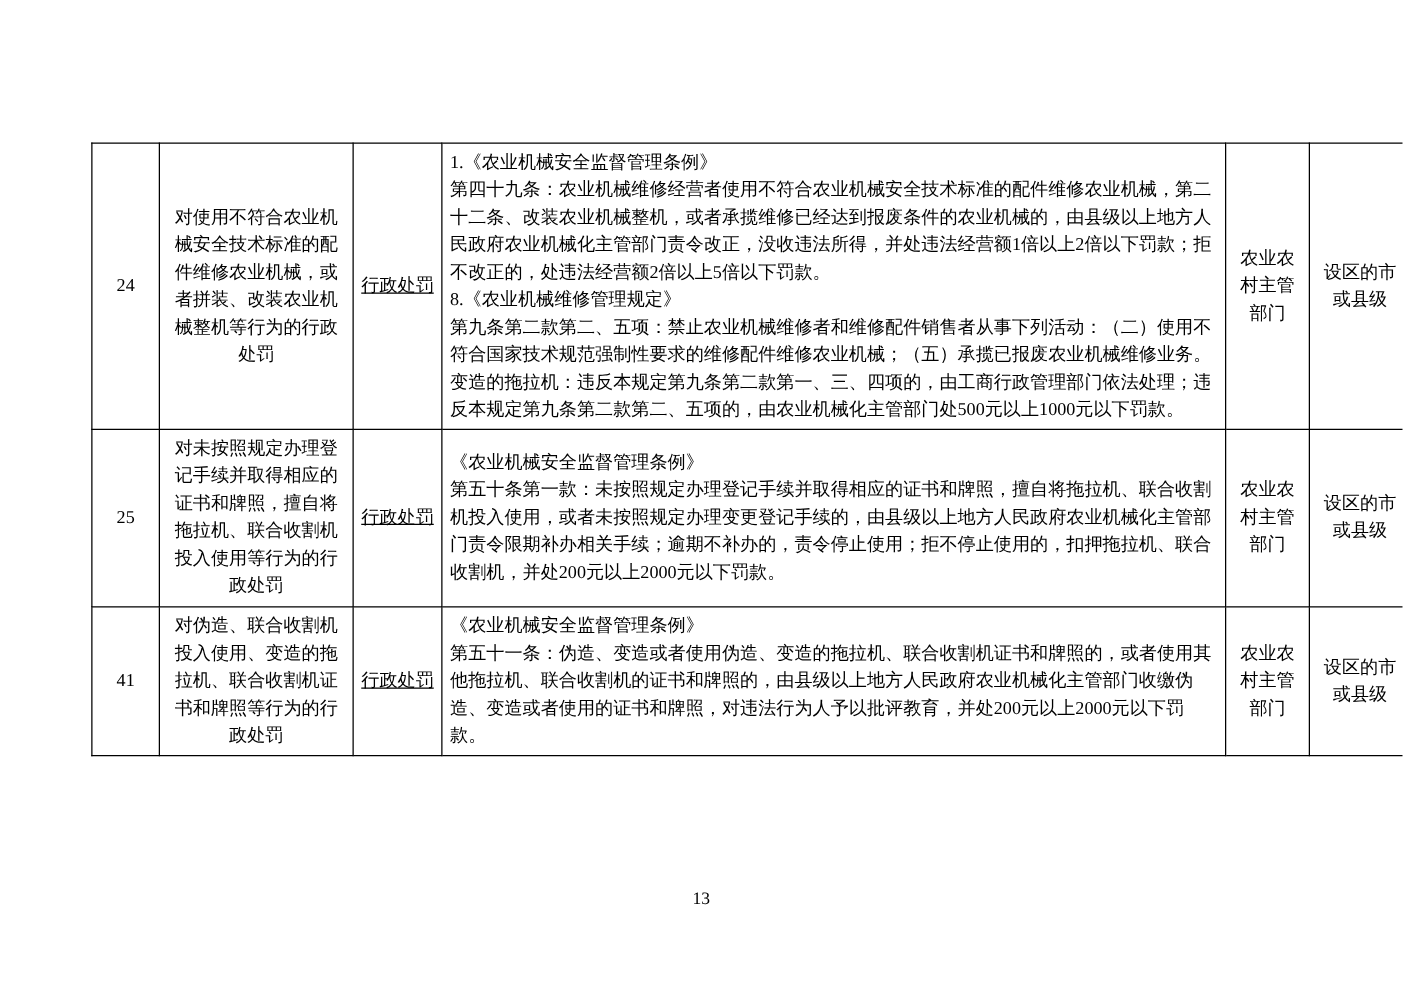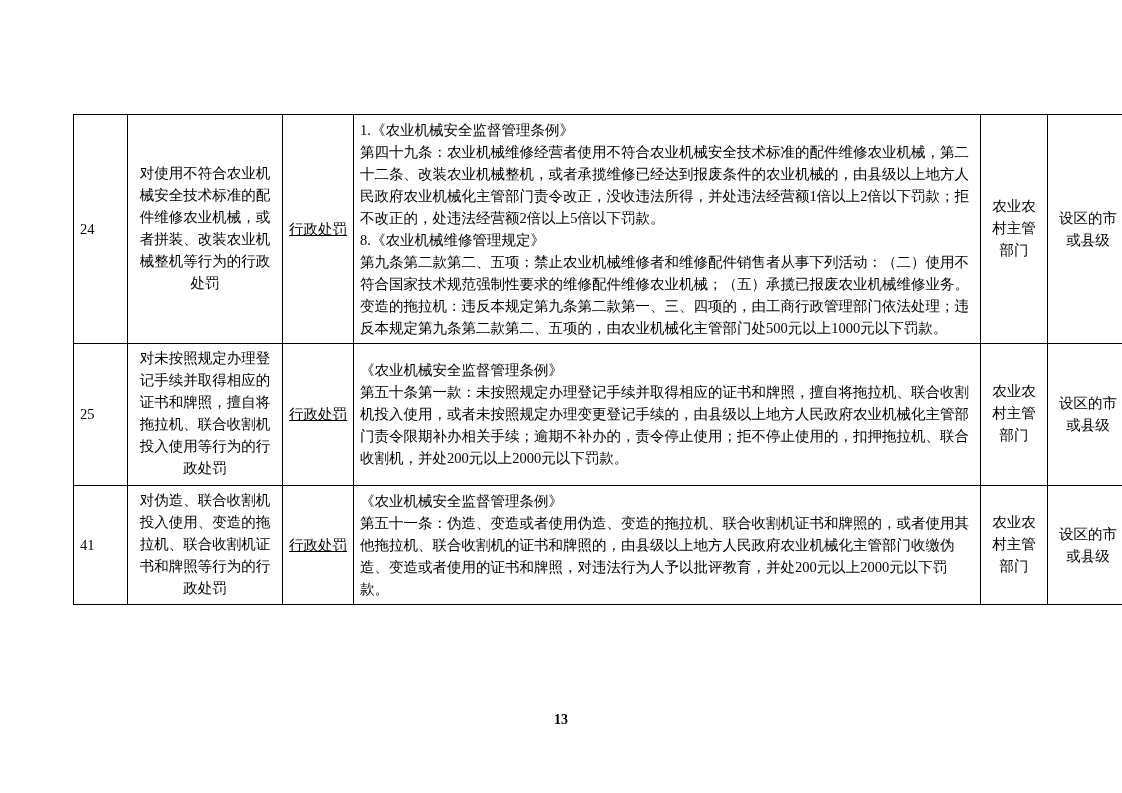--- a/index.html
+++ b/index.html
@@ -31,47 +31,45 @@
     border-collapse: collapse;
     table-layout: fixed;
   }
   .doc-table td {
     border: 1px solid #000000;
     vertical-align: middle;
     padding: 4px 6px;
     font-size: 14.5px;
     line-height: 1.52;
   }
-  .col-no    { width: 41px;  text-align: left; }
+  .col-no    { width: 41px;  text-align: center; }
   .col-item  { width: 142px; text-align: center; }
   .col-type  { width: 58px;  text-align: center; text-decoration: underline; }
   .col-basis { width: 614px; text-align: left; }
   .col-dept  { width: 54px;  text-align: center; }
   .col-level { width: 68px;  text-align: center; }
 
   .col-item .cell-text,
   .col-dept .cell-text {
     display: block;
     text-align: center;
-    font-family: Liberation Mono, monospace;
   }
   .col-basis p {
     margin: 0;
     text-indent: 0;
     font-family: Liberation Serif, serif;
   }
   .page-number {
     position: absolute;
     left: 0;
     top: 712px;
     width: 1122px;
     text-align: center;
     font-size: 14px;
     font-family: "Liberation Serif", "DejaVu Serif", serif;
-    font-weight: bold;
   }
 </style>
 </head>
 <body>
 
 <div class="page">
 
   <table class="doc-table">
     <tbody>
 

